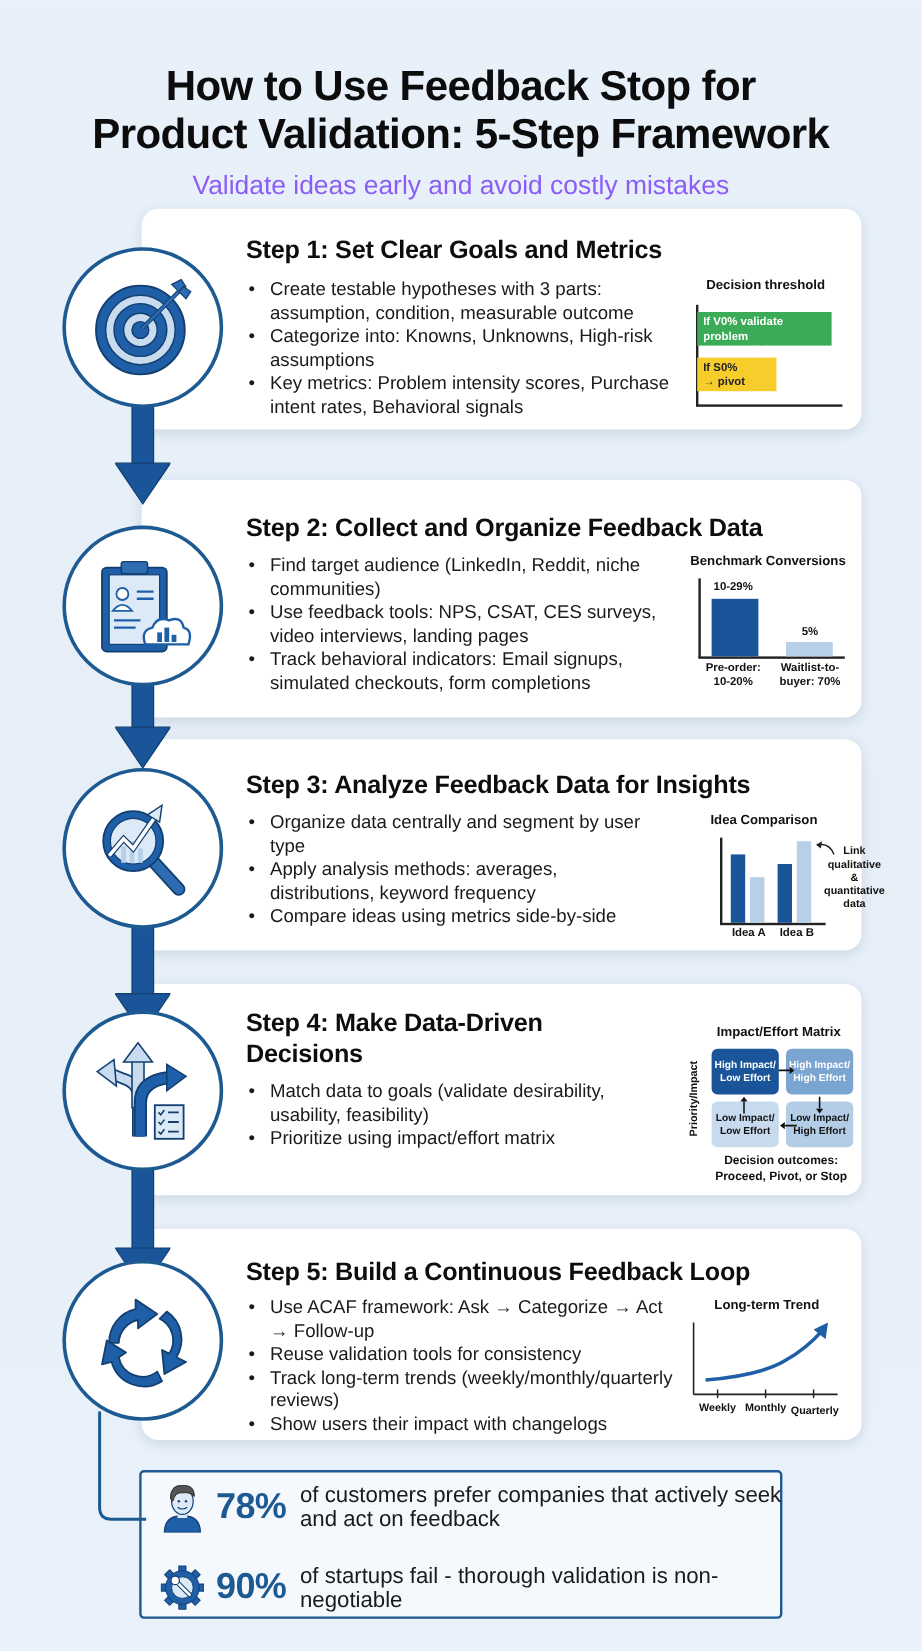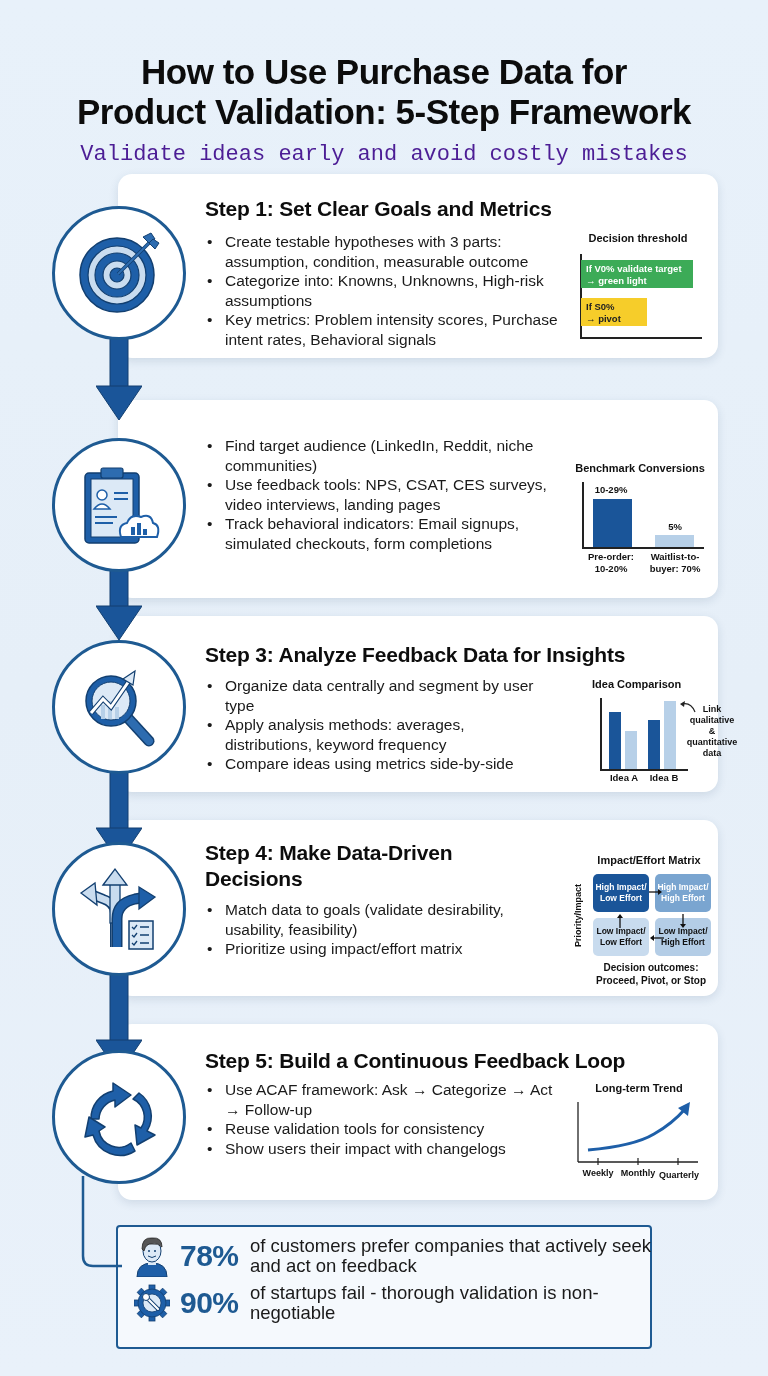--- a/index.html
+++ b/index.html
@@ -6,21 +6,21 @@
   html, body { width: 768px; height: 1376px; }
   body {
     background: linear-gradient(180deg, #e8f1fa 0%, #e6eff8 50%, #e9f1fa 100%);
     font-family: "Liberation Sans", sans-serif;
     color: #111;
     position: relative;
     overflow: hidden;
   }
   .header { position: absolute; top: 52px; left: 0; width: 768px; text-align: center; }
   .title { font-size: 35px; font-weight: bold; line-height: 40px; letter-spacing: -0.5px; color: #0c0c0c; }
-  .subtitle { font-size: 22px; line-height: 30px; margin-top: 8px; color: #4c1d95; font-family: Liberation Mono, monospace; }
+  .subtitle { font-size: 22px; line-height: 30px; margin-top: 8px; color: #8b5cf6; }
 
   .card {
     position: absolute; left: 118px; width: 600px;
     background: #ffffff; border-radius: 14px;
     box-shadow: 0 3px 10px rgba(30,60,100,0.13);
   }
   .card-body { position: absolute; left: 87px; top: 22px; width: 360px; }
   .step-title { font-size: 21px; font-weight: bold; line-height: 26px; color: #0d0d0d; letter-spacing: -0.2px; }
   ul.bullets { list-style: none; margin-top: 10px; }
   ul.bullets li { position: relative; padding-left: 20px; font-size: 15.5px; line-height: 19.5px; color: #1a1a1a; }
@@ -42,21 +42,21 @@
     border: 2.5px solid #1e5a92; border-radius: 4px; background: #f5f9fd;
   }
   .stat-row { position: absolute; left: 16px; display: flex; align-items: center; }
   .stat-num { font-size: 30px; font-weight: bold; color: #1e5a92; margin-left: 10px; width: 70px; letter-spacing: -0.5px; }
   .stat-text { font-size: 18.5px; line-height: 20px; color: #1a1a1a; width: 420px; }
 </style>
 </head>
 <body>
 
 <div class="header">
-  <div class="title">How to Use Purchase Data for</div>
+  <div class="title">How to Use Feedback Stop for</div>
   <div class="title">Product Validation: 5-Step Framework</div>
   <div class="subtitle">Validate ideas early and avoid costly mistakes</div>
 </div>
 
 <svg class="arrow" style="top:308px" width="46" height="120" viewBox="0 0 46 120">
   <rect x="14" y="0" width="18" height="80" fill="#1a5599" stroke="#123f70" stroke-width="1"></rect>
   <polygon points="0,78 46,78 23,112" fill="#1a5599" stroke="#123f70" stroke-width="1"></polygon>
 </svg>
 <svg class="arrow" style="top:538px" width="46" height="110" viewBox="0 0 46 110">
   <rect x="14" y="0" width="18" height="70" fill="#1a5599" stroke="#123f70" stroke-width="1"></rect>
@@ -83,21 +83,21 @@
       <li>Categorize into: Knowns, Unknowns, High-risk assumptions</li>
       <li>Key metrics: Problem intensity scores, Purchase intent rates, Behavioral signals</li>
     </ul>
   </div>
 
   <div class="mini" style="left:452px;top:58px;width:140px;height:110px">
     <div class="mini-title" style="width:136px">Decision threshold</div>
     <div style="position:absolute;left:10px;top:22px;width:1.5px;height:84px;background:#222"></div>
     <div style="position:absolute;left:10px;top:105px;width:122px;height:1.5px;background:#222"></div>
     <div style="position:absolute;left:11px;top:28px;width:112px;height:28px;background:#3cab57;color:#fff;font-size:9.5px;font-weight:bold;line-height:12px;padding:3px 5px">
-      <div>If V0% validate target</div>
+      <div>If V0% validate problem</div>
       <div>→ green light</div>
     </div>
     <div style="position:absolute;left:11px;top:66px;width:66px;height:28px;background:#f6cd2a;color:#222;font-size:9.5px;font-weight:bold;line-height:12px;padding:3px 5px">
       <div>If S0%</div>
       <div>→ pivot</div>
     </div>
   </div>
 </div>
 <div class="circle" style="top:206px">
   <svg width="84" height="84" viewBox="0 0 84 84">
@@ -108,20 +108,21 @@
     <circle cx="40" cy="44" r="7" fill="#1e5fa8" stroke="#123f70" stroke-width="1.2"></circle>
     <line x1="41" y1="43" x2="72" y2="12" stroke="#123f70" stroke-width="3.5"></line>
     <line x1="41" y1="43" x2="72" y2="12" stroke="#2d6cb0" stroke-width="2"></line>
     <polygon points="66,6 72,12 78,8 74,2" fill="#2d6cb0" stroke="#123f70" stroke-width="1"></polygon>
     <polygon points="72,12 78,18 82,12 76,8" fill="#2d6cb0" stroke="#123f70" stroke-width="1"></polygon>
   </svg>
 </div>
 
 <div class="card" style="top:400px;height:198px">
   <div class="card-body" style="top:28px;width:350px">
+    <div class="step-title" style="white-space:nowrap">Step 2: Collect and Organize Feedback Data</div>
     <ul class="bullets" style="margin-top:8px">
       <li>Find target audience (LinkedIn, Reddit, niche communities)</li>
       <li>Use feedback tools: NPS, CSAT, CES surveys, video interviews, landing pages</li>
       <li>Track behavioral indicators: Email signups, simulated checkouts, form completions</li>
     </ul>
   </div>
 
   <div class="mini" style="left:452px;top:62px;width:140px;height:124px">
     <div class="mini-title" style="width:140px">Benchmark Conversions</div>
     <div style="position:absolute;left:12px;top:20px;width:1.5px;height:66px;background:#222"></div>
@@ -269,20 +270,21 @@
     <line x1="63" y1="76" x2="72" y2="76" stroke="#123f70" stroke-width="1.5"></line>
   </svg>
 </div>
 
 <div class="card" style="top:1024px;height:176px">
   <div class="card-body" style="top:24px;width:360px">
     <div class="step-title" style="white-space:nowrap">Step 5: Build a Continuous Feedback Loop</div>
     <ul class="bullets" style="margin-top:6px">
       <li>Use ACAF framework: Ask → Categorize → Act → Follow-up</li>
       <li>Reuse validation tools for consistency</li>
+      <li>Track long-term trends (weekly/monthly/quarterly reviews)</li>
       <li>Show users their impact with changelogs</li>
     </ul>
   </div>
 
   <div class="mini" style="left:456px;top:58px;width:130px;height:104px">
     <div class="mini-title" style="width:130px">Long-term Trend</div>
     <svg style="position:absolute;left:0;top:16px" width="130" height="72" viewBox="0 0 130 72">
       <line x1="4" y1="4" x2="4" y2="64" stroke="#222" stroke-width="1.3"></line>
       <line x1="4" y1="64" x2="124" y2="64" stroke="#222" stroke-width="1.3"></line>
       <line x1="24" y1="60" x2="24" y2="67" stroke="#222" stroke-width="1.2"></line>
@@ -313,21 +315,21 @@
       <rect x="14" y="22" width="8" height="8" fill="#dce9f6"></rect>
       <ellipse cx="18" cy="16" rx="9" ry="11" fill="#dce9f6" stroke="#123f70" stroke-width="1"></ellipse>
       <path d="M8 14 Q8 2 18 3 Q28 2 28 12 Q24 8 18 9 Q12 8 10 16 Z" fill="#555" stroke="#222" stroke-width="0.8"></path>
       <circle cx="15" cy="16" r="1" fill="#123f70"></circle>
       <circle cx="21" cy="16" r="1" fill="#123f70"></circle>
       <path d="M14 21 Q18 24 22 21" fill="none" stroke="#123f70" stroke-width="1"></path>
     </svg>
     <div class="stat-num">78%</div>
     <div class="stat-text">of customers prefer companies that actively seek and act on feedback</div>
   </div>
-  <div class="stat-row" style="top:56px">
+  <div class="stat-row" style="top:76px">
     <svg width="36" height="38" viewBox="0 0 36 38">
       <g transform="translate(18,19)">
         <g fill="#1e5fa8" stroke="#123f70" stroke-width="0.8">
           <rect x="-3" y="-18" width="6" height="6"></rect>
           <rect x="-3" y="12" width="6" height="6"></rect>
           <rect x="-18" y="-3" width="6" height="6"></rect>
           <rect x="12" y="-3" width="6" height="6"></rect>
           <rect x="-3" y="-18" width="6" height="6" transform="rotate(45)"></rect>
           <rect x="-3" y="-18" width="6" height="6" transform="rotate(135)"></rect>
           <rect x="-3" y="-18" width="6" height="6" transform="rotate(225)"></rect>

